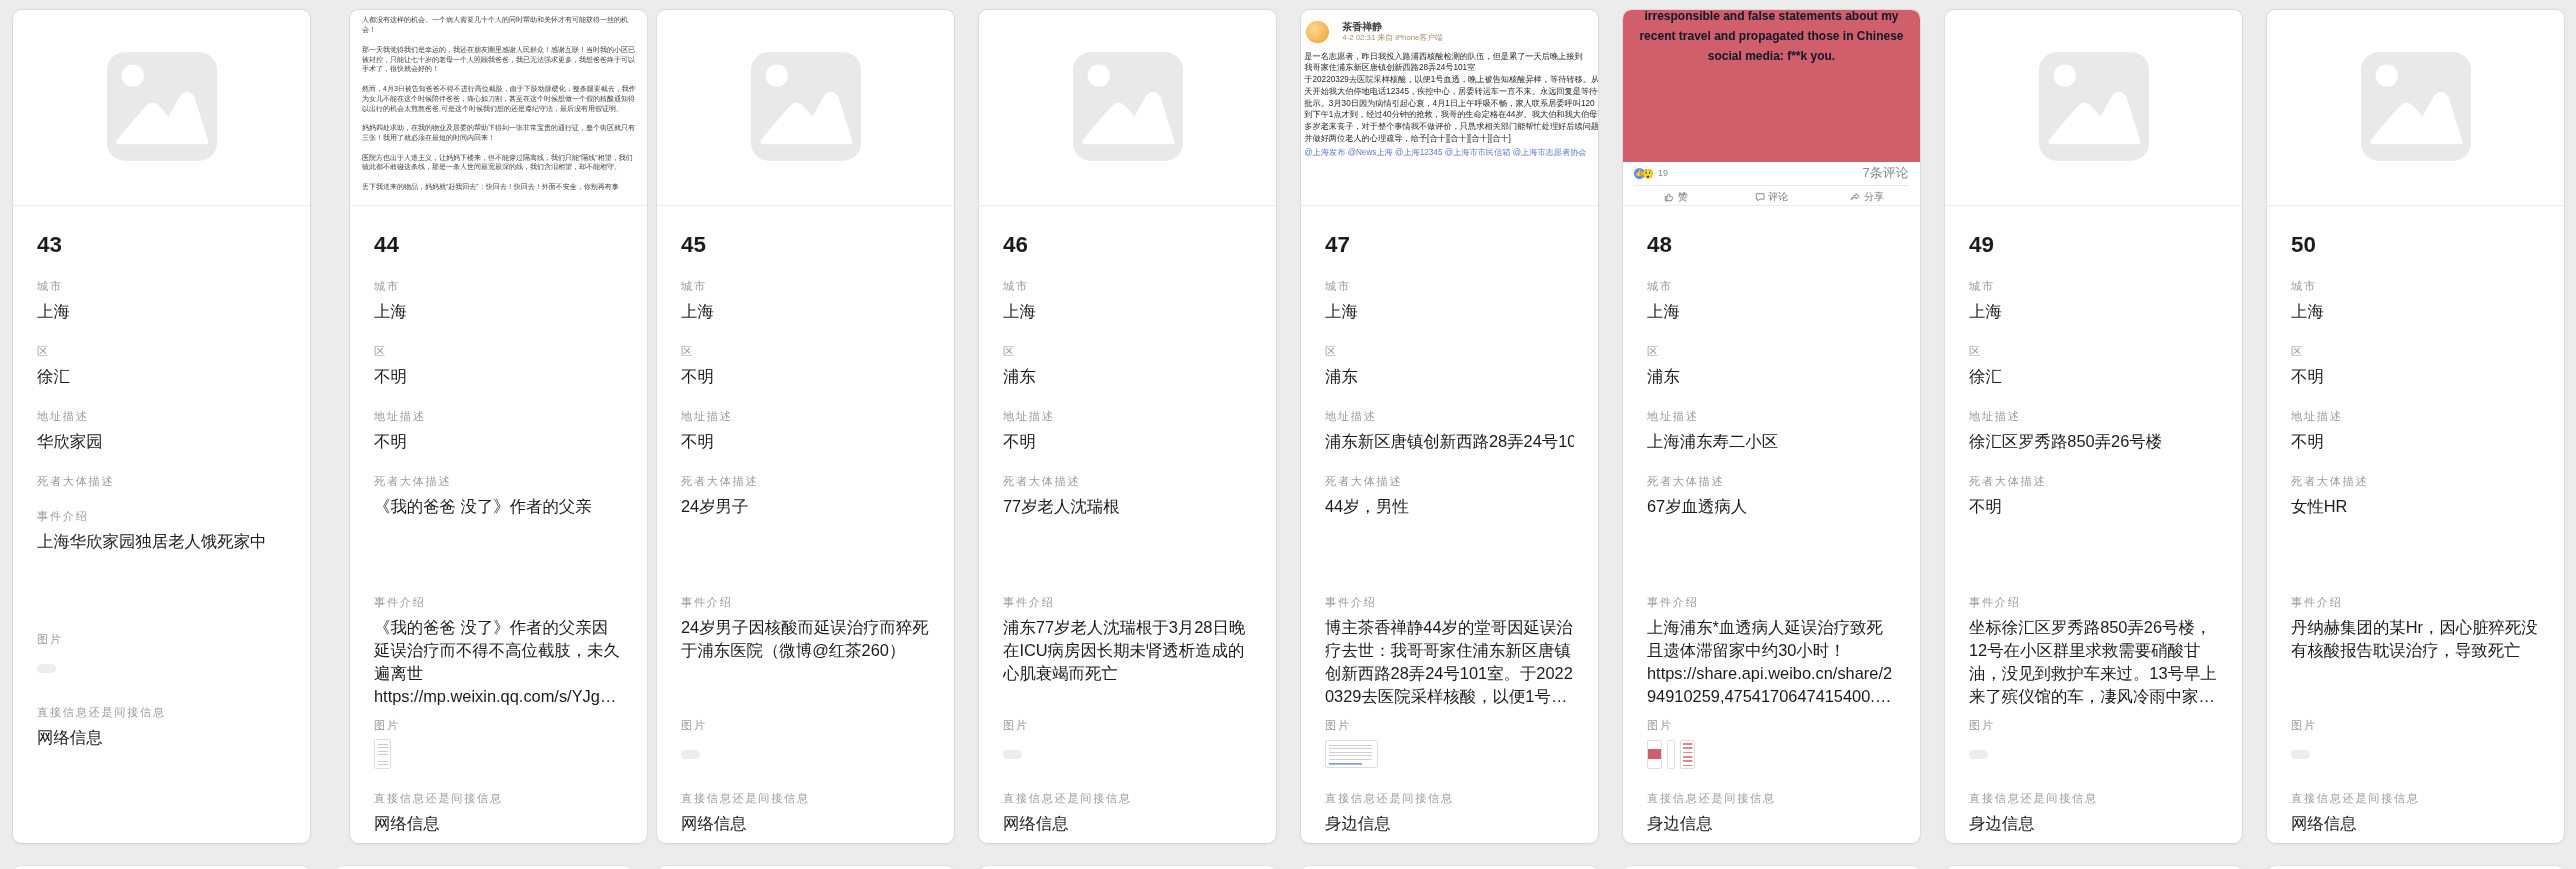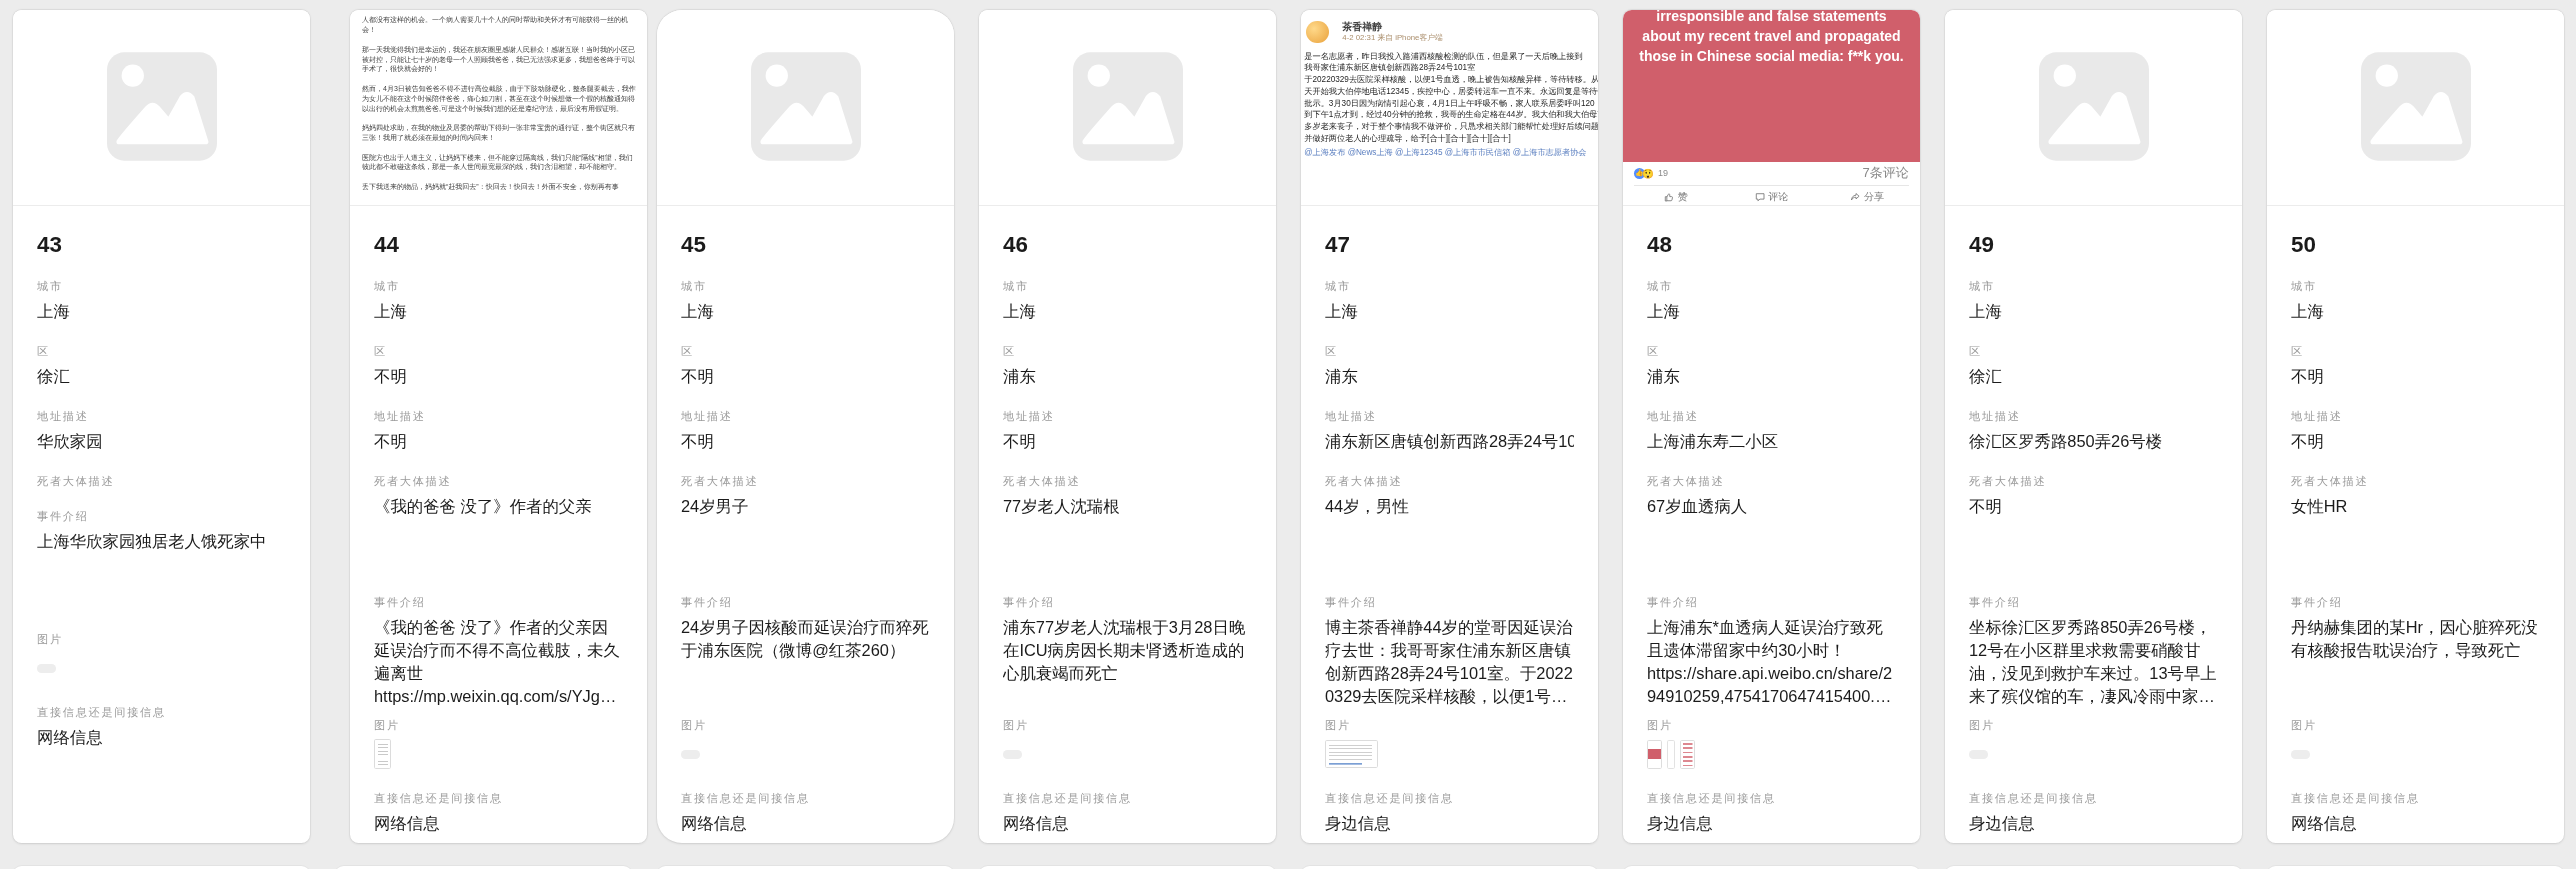--- a/index.html
+++ b/index.html
@@ -18,22 +18,22 @@
   .cover-weibo{padding:10.3px 3.4px 0 10.3px;position:relative;}
   .wb-avatar{position:absolute;left:5.2px;top:10.3px;width:22.4px;height:22.4px;border-radius:50%;
         background:radial-gradient(circle at 35% 35%, #ffd98a, #e9a13b);}
   .wb-head{margin-left:31px;}
   .wb-name{font-size:10px;font-weight:bold;color:#404040;line-height:12px;}
   .wb-meta{font-size:7.8px;color:#ab8f6d;line-height:10.3px;margin-top:0.9px;}
   .wb-body{margin:7px 0 0 -7px;width:310px;font-size:8.2px;line-height:11.7px;color:#1f1f1f;
         white-space:pre-line;word-break:break-all;}
   .wb-links{margin-left:-7px;width:310px;color:#5b7fc0;font-size:8.2px;line-height:11.2px;margin-top:2.6px;}
   
-  .fb-red-block{box-sizing:border-box;height:152px;background:#d05f6b;color:#ffffff;font-weight:bold;
-        font-size:14px;line-height:20px;text-align:center;padding:0 16px;overflow:hidden;}
+  .fb-red-block{box-sizing:border-box;height:152px;background:#d05f6b;color:#0f172a;font-weight:bold;
+        font-size:12px;line-height:20px;text-align:center;padding:0 16px;overflow:hidden;}
   .fb-red-inner{margin-top:-4.3px;}
   .fb-react{height:22.4px;display:flex;align-items:center;padding:0 11.2px;color:#8a8a8a;font-size:9.5px;}
   .fb-like-badge{width:11.2px;height:11.2px;border-radius:50%;background:#548dfc;color:#fff;font-size:7px;
         display:inline-flex;align-items:center;justify-content:center;}
   .fb-wow{font-size:9.5px;margin-left:-2.6px;}
   .fb-count{margin-left:3.4px;font-size:9px;}
   .fb-comments{margin-left:auto;font-size:13px;}
   .fb-divider{border-top:0.9px solid #e6e6e6;margin:0 11.2px;}
   .fb-actions{display:flex;padding:4.3px 5.2px 0;color:#767676;font-size:10px;}
   .fb-action{flex:1;display:flex;align-items:center;justify-content:center;gap:3.4px;}
@@ -149,21 +149,21 @@
 
       <div class="f-label f-label-img">图片</div>
       <div class="thumb-row">
             <div class="thumb thumb-doc"></div>
           </div>
 
       <div class="f-label">直接信息还是间接信息</div>
       <div class="f-value v-nowrap">网络信息</div>
     </div>
   </div>
-      <div class="card" style="left: 657px; border-radius: 25px;">
+      <div class="card" style="left: 657px;">
     <div class="cover">
 
       <div class="cover-placeholder">
         <span>
           <svg width="110" height="109" viewBox="0 0 128 126">
             <rect x="0" y="0" width="128" height="126" rx="20" fill="#e9e9e9"></rect>
             <circle cx="30" cy="27" r="13" fill="#ffffff"></circle>
             <path d="M14 104 Q16 100 47 65 Q53 58 59 65 L72 80 L87 53 Q93 45 99 53 L115 104 Z" fill="#ffffff" stroke="#ffffff" stroke-width="6" stroke-linejoin="round"></path>
           </svg>
         </span>

